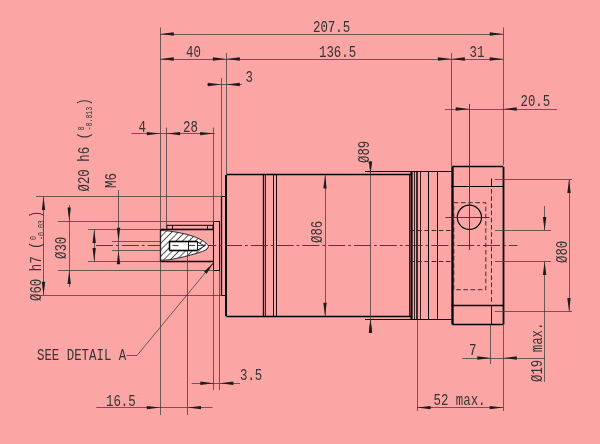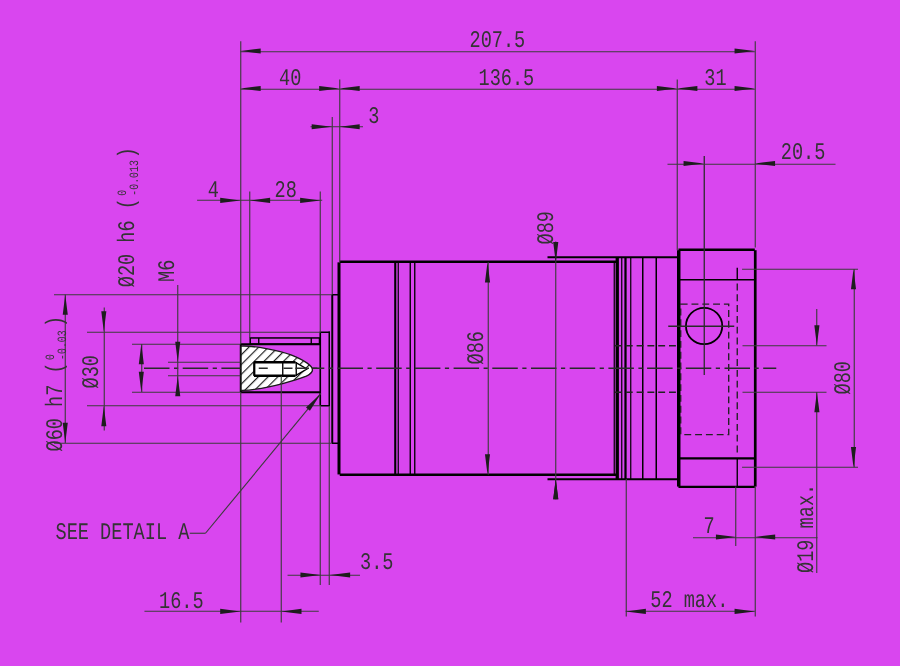--- a/index.html
+++ b/index.html
@@ -1,16 +1,16 @@
 <!DOCTYPE html>
 <html><head>
 <meta charset="utf-8">
 <style>
   html,body{margin:0;padding:0;background:#fff;}
-  #wrap{position:relative;width:600px;height:444px;background:#d946ef;overflow:hidden;}
+  #wrap{position:relative;width:600px;height:444px;background:#fca5a5;overflow:hidden;}
   svg{position:absolute;left:0;top:0;}
   text{font-family:"Liberation Mono",monospace;fill:#343434;}
 </style>
 </head>
 <body>
 <div id="wrap">
 <svg width="600" height="444" viewBox="0 0 600 444">
 <defs>
   <pattern id="hatch" patternUnits="userSpaceOnUse" width="4.6" height="4.6" patternTransform="rotate(45)">
     <rect width="4.6" height="4.6" fill="#fff"></rect>

